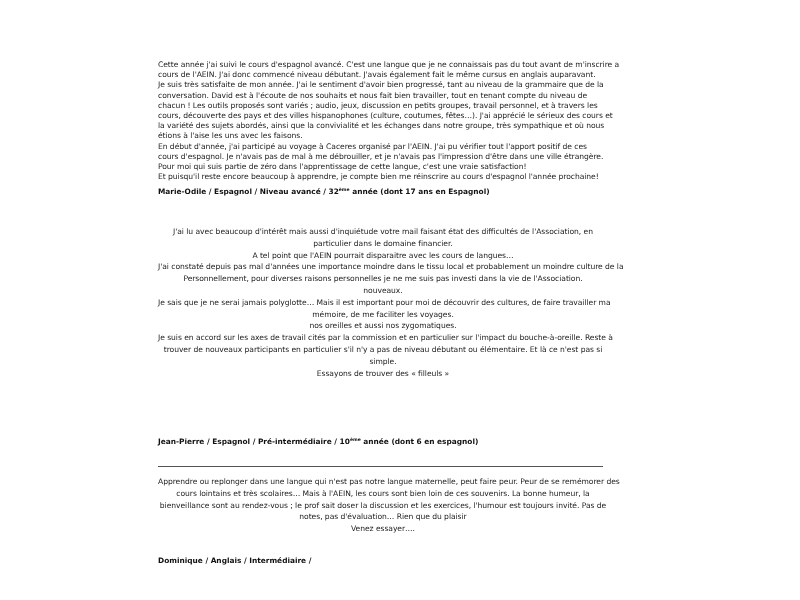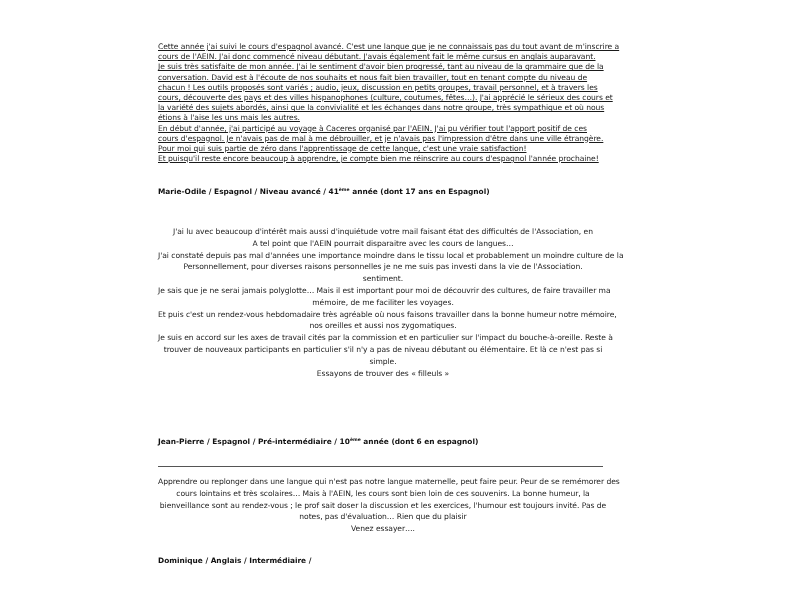--- a/index.html
+++ b/index.html
@@ -44,45 +44,45 @@
       left: 158px;
       top: 466px;
       width: 445px;
       height: 0;
       border-top: 1px solid #555555;
     }
   </style>
 </head>
 <body>
 
-<div class="block b1" style="top:42px;text-decoration:underline;">
+<div class="block b1" style="top:60px;">
   <span class="line">Cette année j'ai suivi le cours d'espagnol avancé. C'est une langue que je ne connaissais pas du tout avant de m'inscrire a</span>
   <span class="line">cours de l'AEIN. J'ai donc commencé niveau débutant. J'avais également fait le même cursus en anglais auparavant.</span>
   <span class="line">Je suis très satisfaite de mon année. J'ai le sentiment d'avoir bien progressé, tant au niveau de la grammaire que de la</span>
   <span class="line">conversation. David est à l'écoute de nos souhaits et nous fait bien travailler, tout en tenant compte du niveau de</span>
   <span class="line">chacun ! Les outils proposés sont variés ; audio, jeux, discussion en petits groupes, travail personnel, et à travers les</span>
   <span class="line">cours, découverte des pays et des villes hispanophones (culture, coutumes, fêtes…). J'ai apprécié le sérieux des cours et</span>
   <span class="line">la variété des sujets abordés, ainsi que la convivialité et les échanges dans notre groupe, très sympathique et où nous</span>
-  <span class="line">étions à l'aise les uns mais les autres.</span>
+  <span class="line">étions à l'aise les uns avec les faisons.</span>
   <span class="line">En début d'année, j'ai participé au voyage à Caceres organisé par l'AEIN. J'ai pu vérifier tout l'apport positif de ces</span>
   <span class="line">cours d'espagnol. Je n'avais pas de mal à me débrouiller, et je n'avais pas l'impression d'être dans une ville étrangère.</span>
   <span class="line">Pour moi qui suis partie de zéro dans l'apprentissage de cette langue, c'est une vraie satisfaction!</span>
   <span class="line">Et puisqu'il reste encore beaucoup à apprendre, je compte bien me réinscrire au cours d'espagnol l'année prochaine!</span>
 </div>
-<div class="sig" style="top:185px;"><span>Marie-Odile / Espagnol / Niveau avancé / 41</span><sup>ème</sup><span> année (dont 17 ans en Espagnol)</span></div>
+<div class="sig" style="top:185px;"><span>Marie-Odile / Espagnol / Niveau avancé / 32</span><sup>ème</sup><span> année (dont 17 ans en Espagnol)</span></div>
 
 <div class="block b2" style="top:226px;">
   <span class="line">J'ai lu avec beaucoup d'intérêt mais aussi d'inquiétude votre mail faisant état des difficultés de l'Association, en</span>
+  <span class="line">particulier dans le domaine financier.</span>
   <span class="line">A tel point que l'AEIN pourrait disparaitre avec les cours de langues…</span>
   <span class="line">J'ai constaté depuis pas mal d'années une importance moindre dans le tissu local et probablement un moindre culture de la</span>
   <span class="line">Personnellement, pour diverses raisons personnelles je ne me suis pas investi dans la vie de l'Association.</span>
-  <span class="line">sentiment.</span>
+  <span class="line">nouveaux.</span>
   <span class="line">Je sais que je ne serai jamais polyglotte… Mais il est important pour moi de découvrir des cultures, de faire travailler ma</span>
   <span class="line">mémoire, de me faciliter les voyages.</span>
-  <span class="line">Et puis c'est un rendez-vous hebdomadaire très agréable où nous faisons travailler dans la bonne humeur notre mémoire,</span>
   <span class="line">nos oreilles et aussi nos zygomatiques.</span>
   <span class="line">Je suis en accord sur les axes de travail cités par la commission et en particulier sur l'impact du bouche-à-oreille. Reste à</span>
   <span class="line">trouver de nouveaux participants en particulier s'il n'y a pas de niveau débutant ou élémentaire. Et là ce n'est pas si</span>
   <span class="line">simple.</span>
   <span class="line">Essayons de trouver des « filleuls »</span>
 </div>
 <div class="sig" style="top:435px;"><span>Jean-Pierre / Espagnol / Pré-intermédiaire / 10</span><sup>ème</sup><span> année (dont 6 en espagnol)</span></div>
 
 <div class="rule"></div>
 

